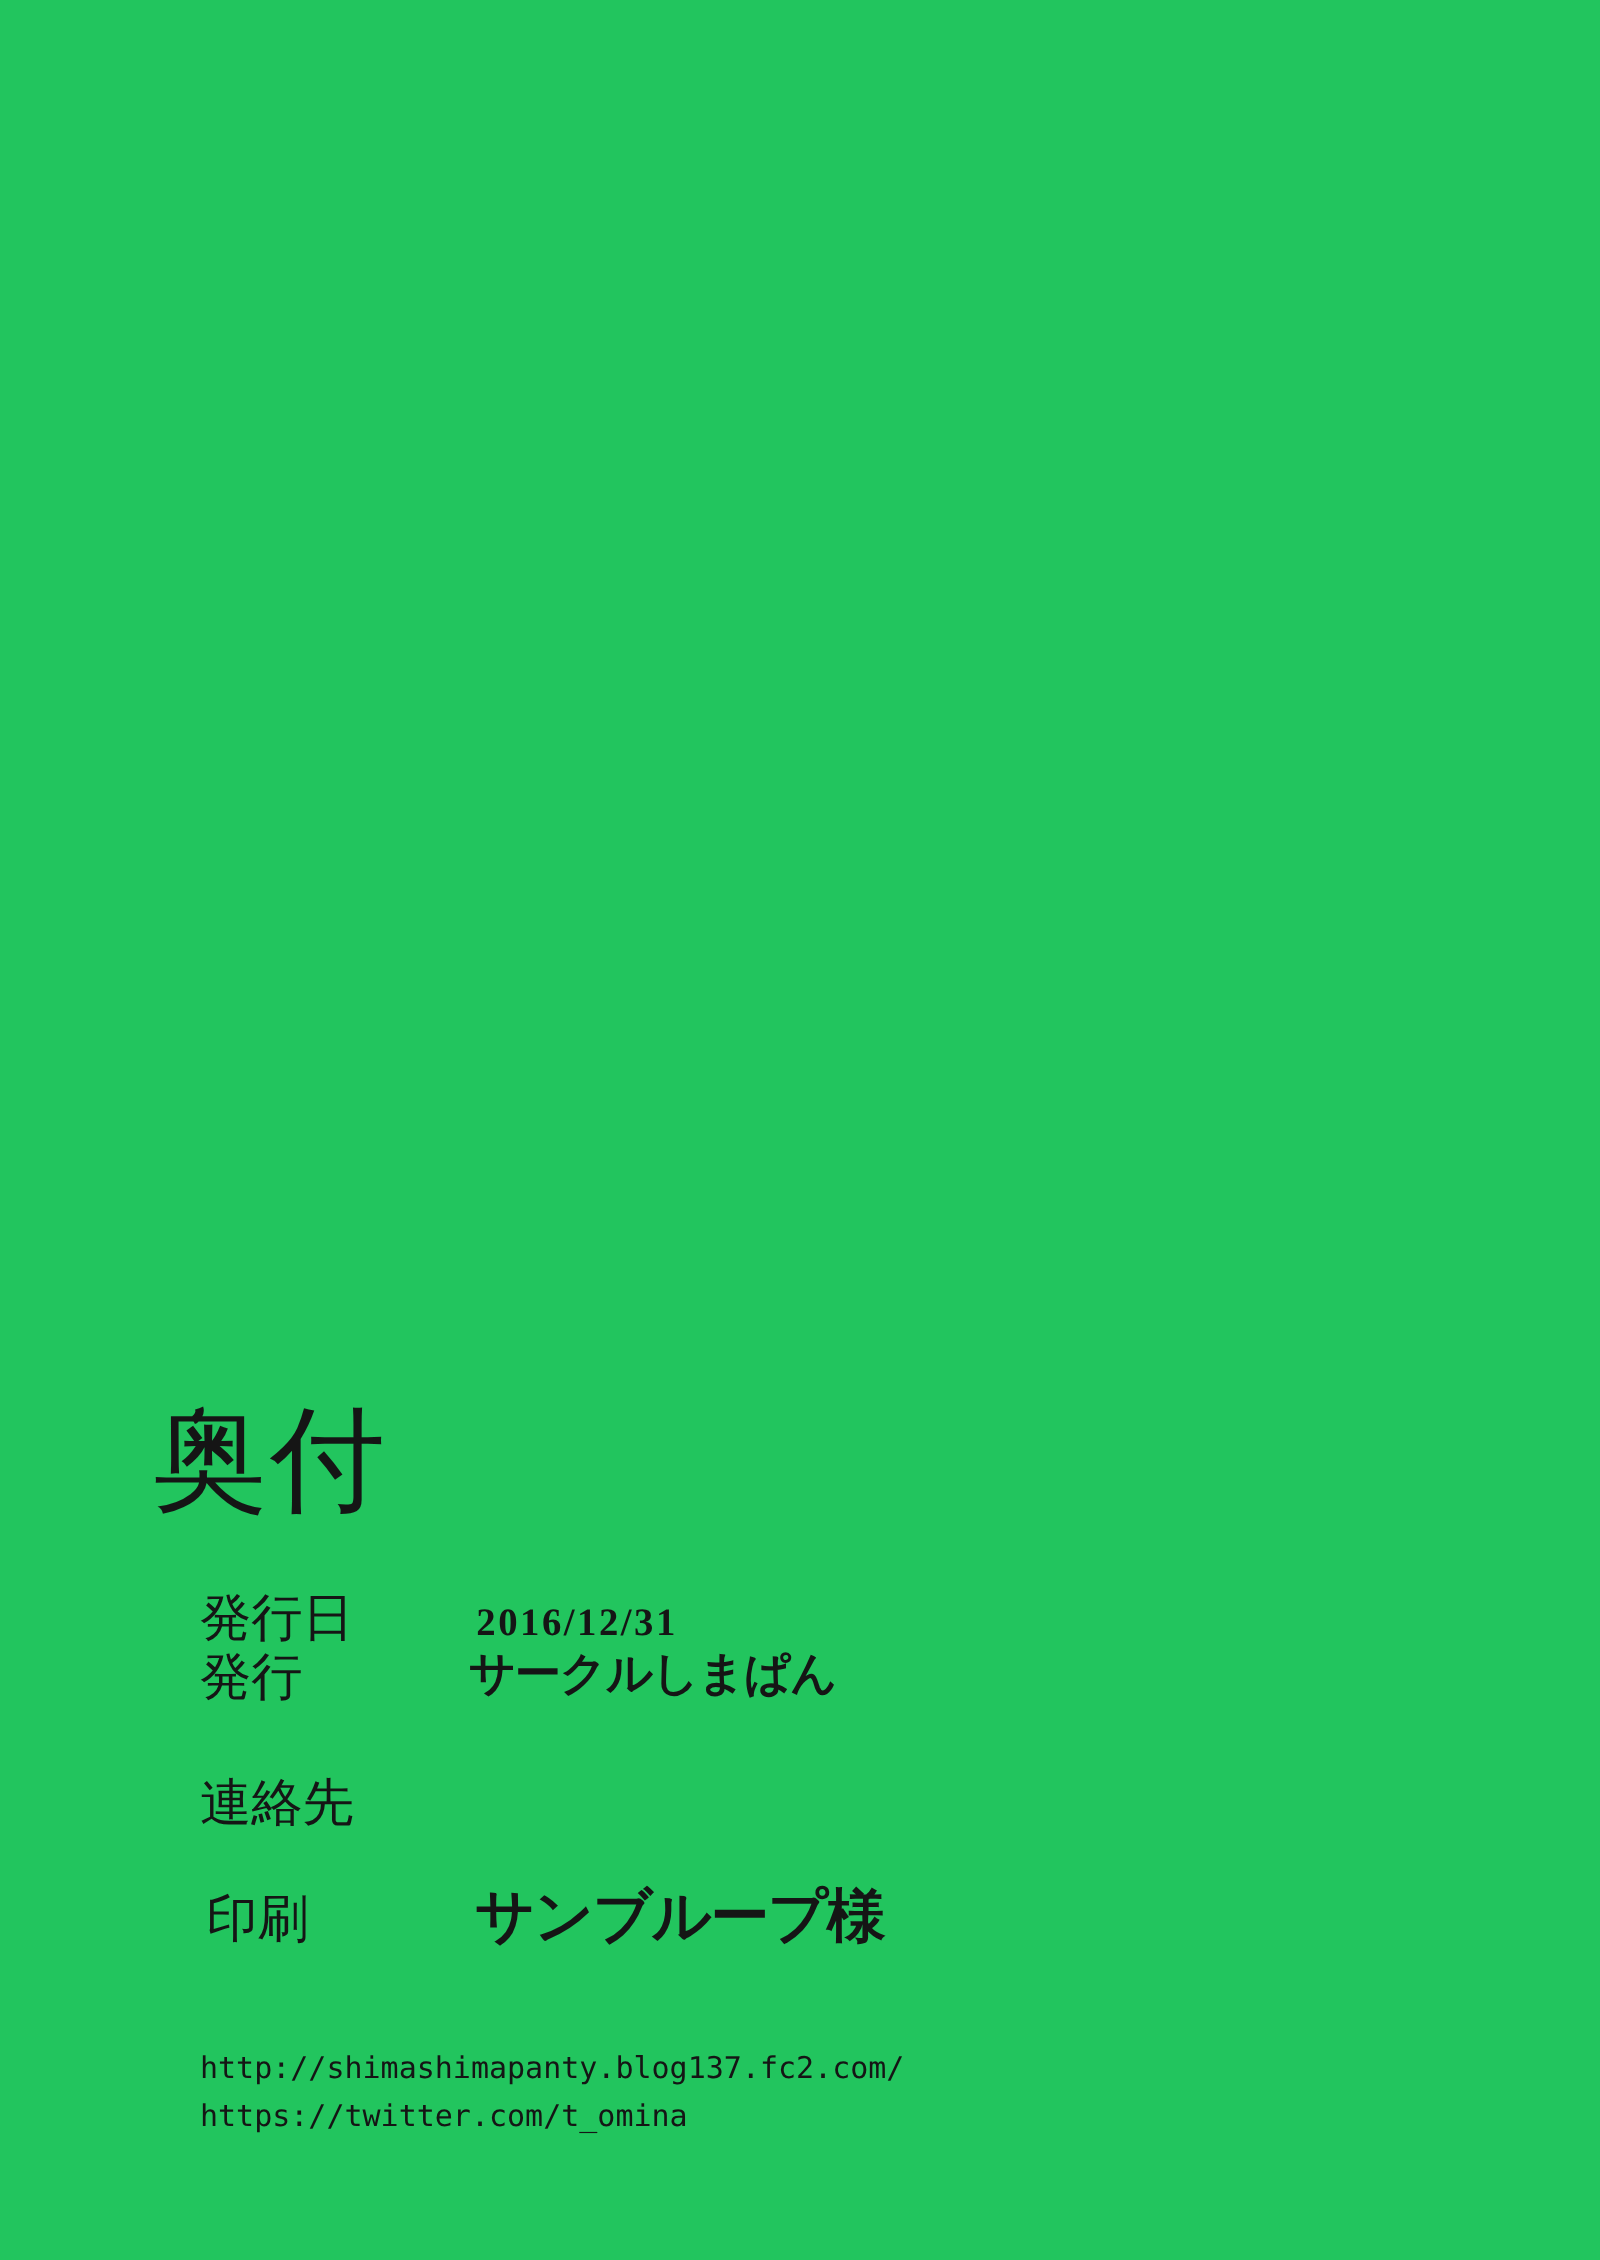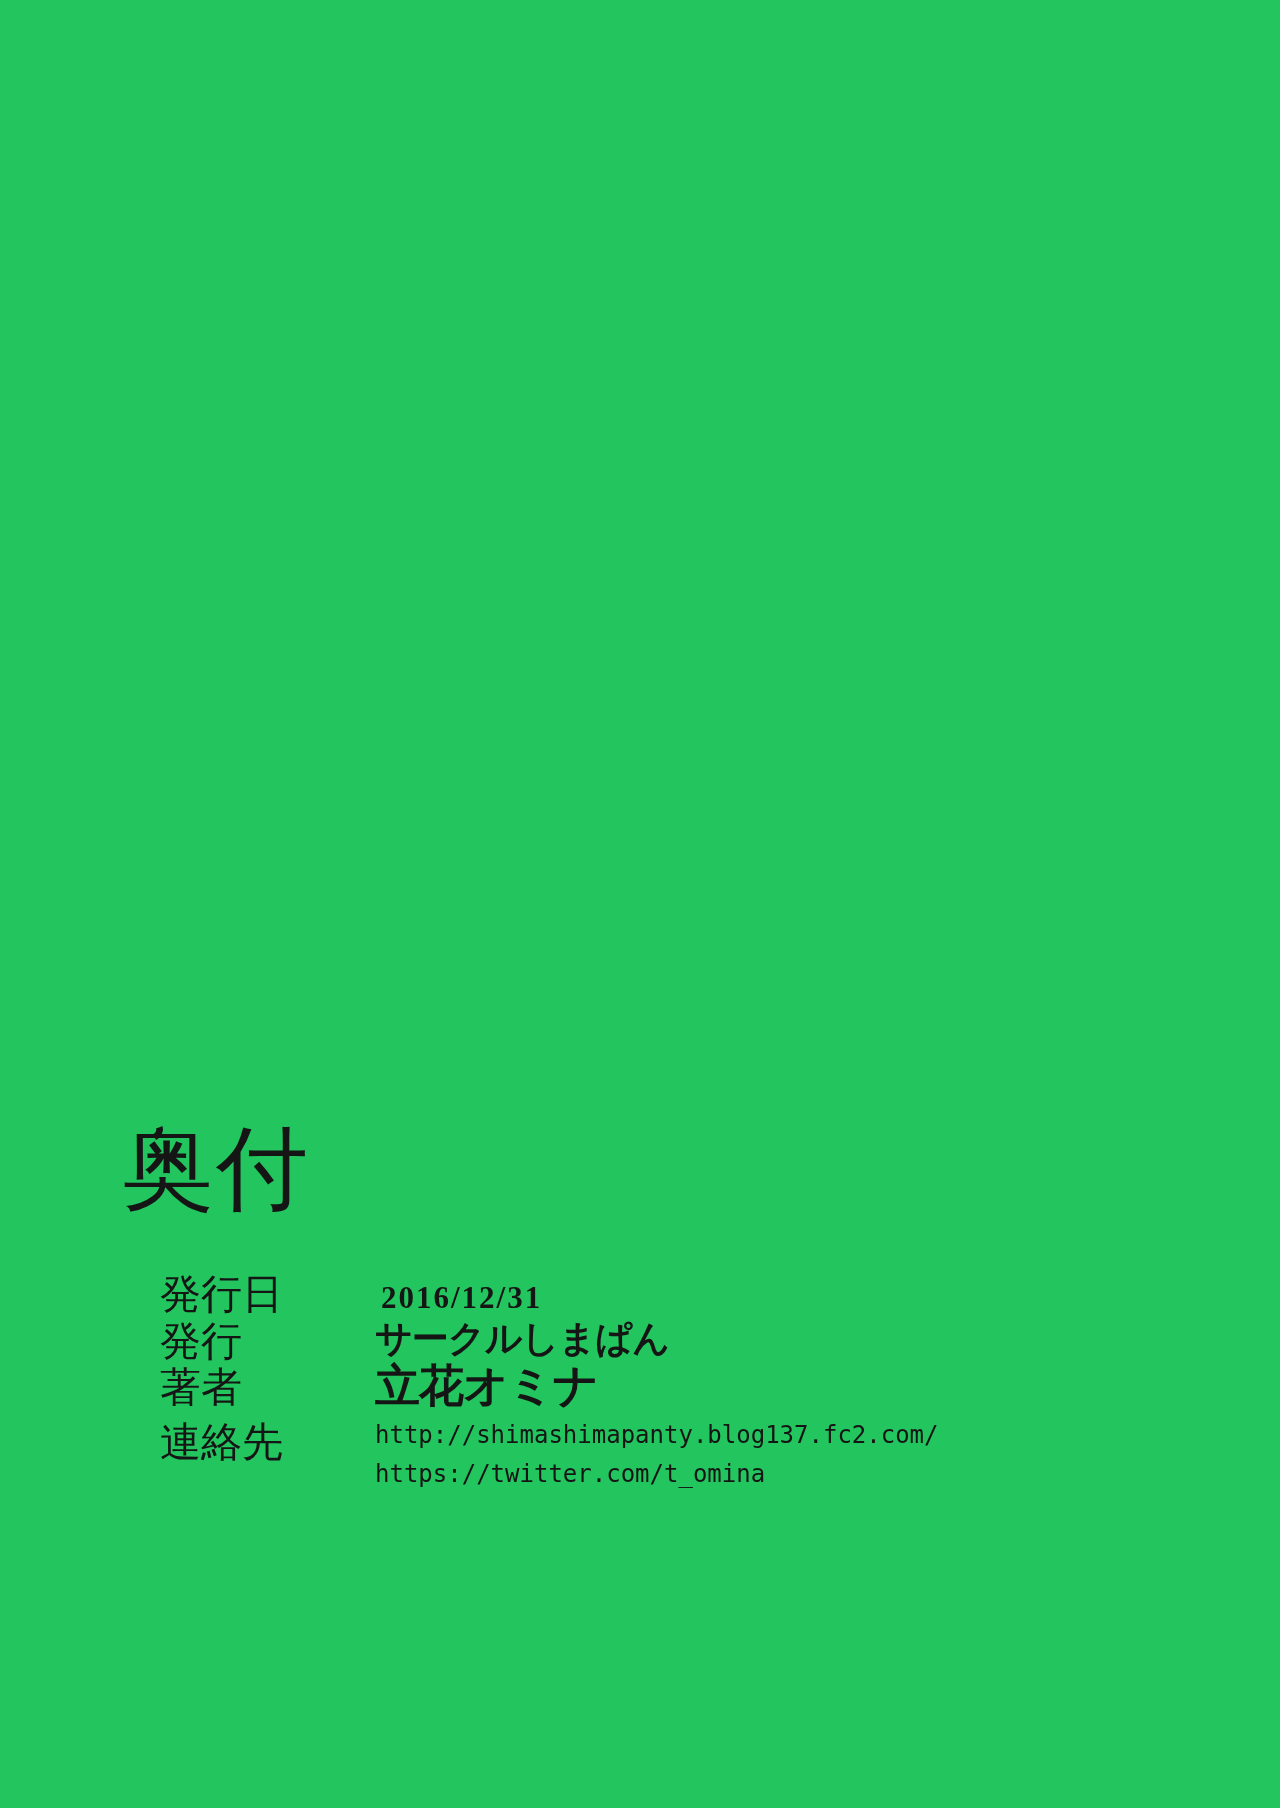--- a/index.html
+++ b/index.html
@@ -52,21 +52,21 @@
     font-family: "Liberation Serif", serif;
     font-weight: 600;
     color: #151515;
   }
   .row-date   { top: 1272px; }
   .row-date .value-serif { font-size: 31px; letter-spacing: 2px; padding-left: 6px; text-align: right; }
   .row-publisher { top: 1314px; align-items: flex-end; }
   .row-publisher .value-serif { font-size: 37px; letter-spacing: -1px; }
   .row-author { top: 1356px; }
   .row-author .value-serif { font-size: 45px; letter-spacing: -1px; }
-  .row-contact { top: 1416px; align-items: flex-start; }
+  .row-contact { top: 1416px; align-items: flex-start; flex-direction: column; }
   .row-contact .label { padding-top: 4px; }
   .urls {
     display: flex;
     flex-direction: column;
   }
   .url-line {
     font-family: "DejaVu Sans Mono", monospace;
     font-size: 24px;
     line-height: 39px;
     letter-spacing: 0;
@@ -86,27 +86,27 @@
   <div class="row row-date">
     <div class="label">発行日</div>
     <div class="value-serif">2016/12/31</div>
   </div>
 
   <div class="row row-publisher">
     <div class="label">発行</div>
     <div class="value-serif">サークルしまぱん</div>
   </div>
 
-  <div class="row row-author">
-    <div class="label">著者</div>
-    <div class="value-serif">立花オミナ</div>
-  </div>
 
   <div class="row row-contact">
     <div class="label">連絡先</div>
     <div class="urls">
       <div class="url-line">http://shimashimapanty.blog137.fc2.com/</div>
       <div class="url-line">https://twitter.com/t_omina</div>
     </div>
   </div>
 
+  <div class="row row-printer">
+    <div class="label">印刷</div>
+    <div class="value-serif">サンブループ様</div>
+  </div>
 
 </div>
 
 </body></html>

